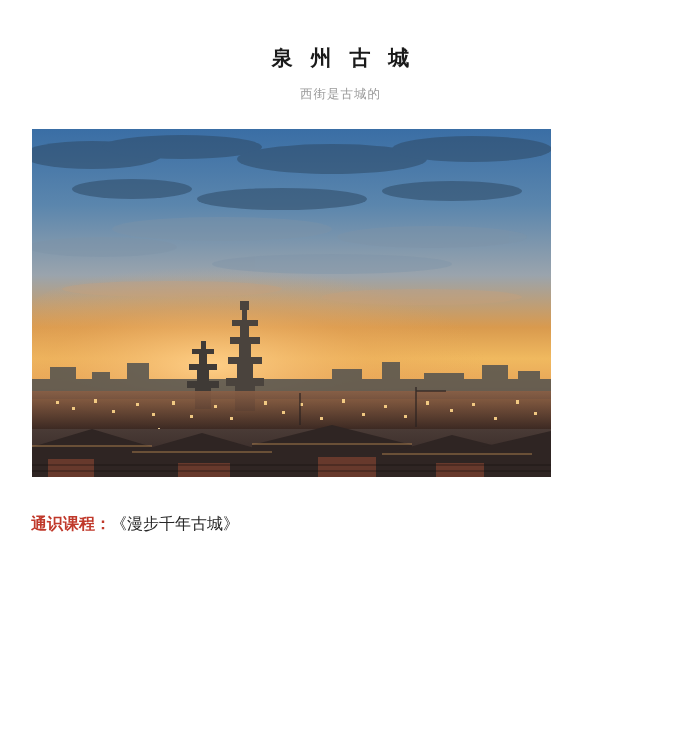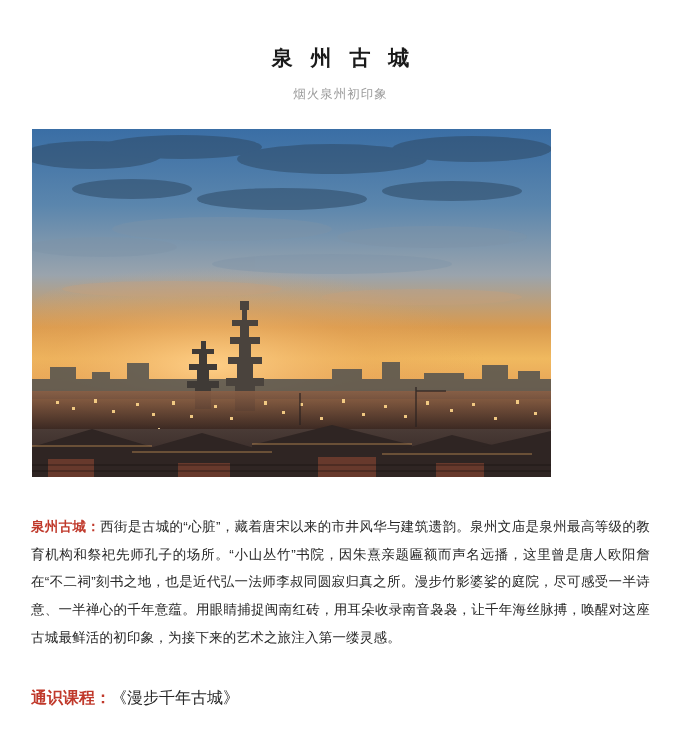--- a/index.html
+++ b/index.html
@@ -74,21 +74,21 @@
     font-weight: bold;
   }
 </style>
 </head>
 <body>
 
 <div class="page">
   <div class="content">
 
     <h1 class="title">泉 州 古 城</h1>
-    <div class="subtitle">烟火泉州初印象</div>
+    <div class="subtitle">西街是古城的</div>
 
     <div class="hero-wrap">
       <div class="hero">
         <svg width="519" height="348" viewBox="0 0 519 348" xmlns="http://www.w3.org/2000/svg" role="img">
           <defs>
             <linearGradient id="sky" x1="0" y1="0" x2="0" y2="1">
               <stop offset="0%" stop-color="#3a6ea5"></stop>
               <stop offset="22%" stop-color="#5b86ad"></stop>
               <stop offset="42%" stop-color="#9aa4ad"></stop>
               <stop offset="57%" stop-color="#d99a4e"></stop>
@@ -242,22 +242,19 @@
 
           <g stroke="#2a2220" stroke-width="1.5" opacity="0.8">
             <line x1="384" y1="298" x2="384" y2="258"></line>
             <line x1="384" y1="262" x2="414" y2="262"></line>
             <line x1="268" y1="296" x2="268" y2="264"></line>
           </g>
         </svg>
       </div>
     </div>
 
-    <p class="body-block">
-      <span class="lead-label">泉州古城：</span><span>西街是古城的“心脏”，藏着唐宋以来的市井风华与建筑遗韵。泉州文庙是泉州最高等级的教育机构和祭祀先师孔子的场所。“小山丛竹”书院，因朱熹亲题匾额而声名远播，这里曾是唐人欧阳詹在“不二祠”刻书之地，也是近代弘一法师李叔同圆寂归真之所。漫步竹影婆娑的庭院，尽可感受一半诗意、一半禅心的千年意蕴。用眼睛捕捉闽南红砖，用耳朵收录南音袅袅，让千年海丝脉搏，唤醒对这座古城最鲜活的初印象，为接下来的艺术之旅注入第一缕灵感。</span>
-    </p>
 
     <p class="course-block">
       <span class="course-label">通识课程：</span><span>《漫步千年古城》</span>
     </p>
 
   </div>
 </div>
 
 </body></html>

